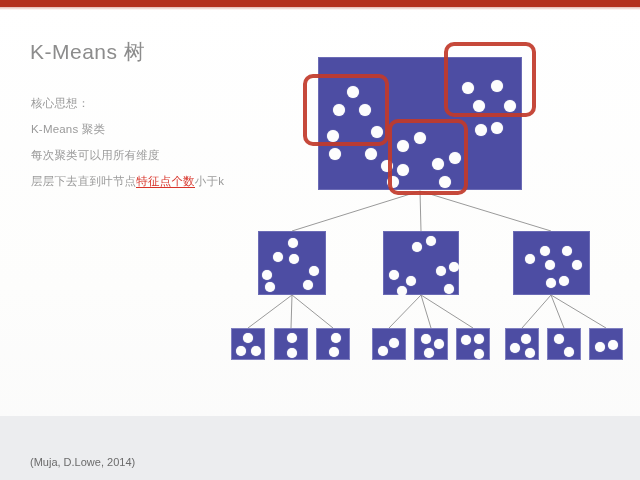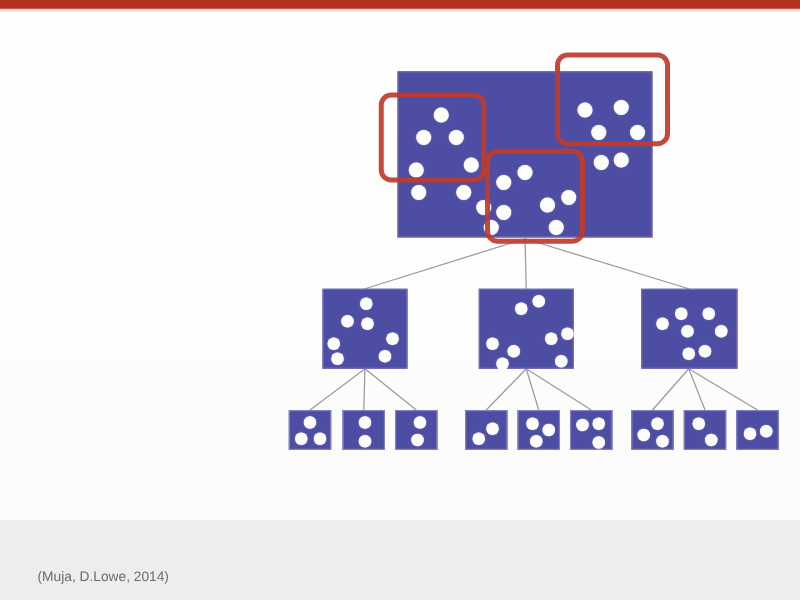--- a/index.html
+++ b/index.html
@@ -121,21 +121,36 @@
   }
 </style>
 </head>
 <body>
 
 <div id="slide">
 
   <div id="top-bar"></div>
   <div id="top-bar-shadow"></div>
 
-
+  <div id="page-title">K-Means 树</div>
+
+  <div id="body-text">
+    <div class="body-line">
+      <span>核心思想：</span>
+    </div>
+    <div class="body-line">
+      <span>K-Means 聚类</span>
+    </div>
+    <div class="body-line">
+      <span>每次聚类可以用所有维度</span>
+    </div>
+    <div class="body-line">
+      <span>层层下去直到叶节点</span><span class="hl-red">特征点个数</span><span>小于k</span>
+    </div>
+  </div>
 
   <div id="diagram">
     <svg class="edges" viewBox="0 0 640 480">
         <line x1="420" y1="191" x2="292" y2="231" stroke="#9a9a9a" stroke-width="1"></line>
         <line x1="420" y1="191" x2="421" y2="231" stroke="#9a9a9a" stroke-width="1"></line>
         <line x1="420" y1="191" x2="551" y2="231" stroke="#9a9a9a" stroke-width="1"></line>
         <line x1="292" y1="295" x2="248" y2="328" stroke="#9a9a9a" stroke-width="1"></line>
         <line x1="292" y1="295" x2="291" y2="328" stroke="#9a9a9a" stroke-width="1"></line>
         <line x1="292" y1="295" x2="333" y2="328" stroke="#9a9a9a" stroke-width="1"></line>
         <line x1="421" y1="295" x2="389" y2="328" stroke="#9a9a9a" stroke-width="1"></line>

